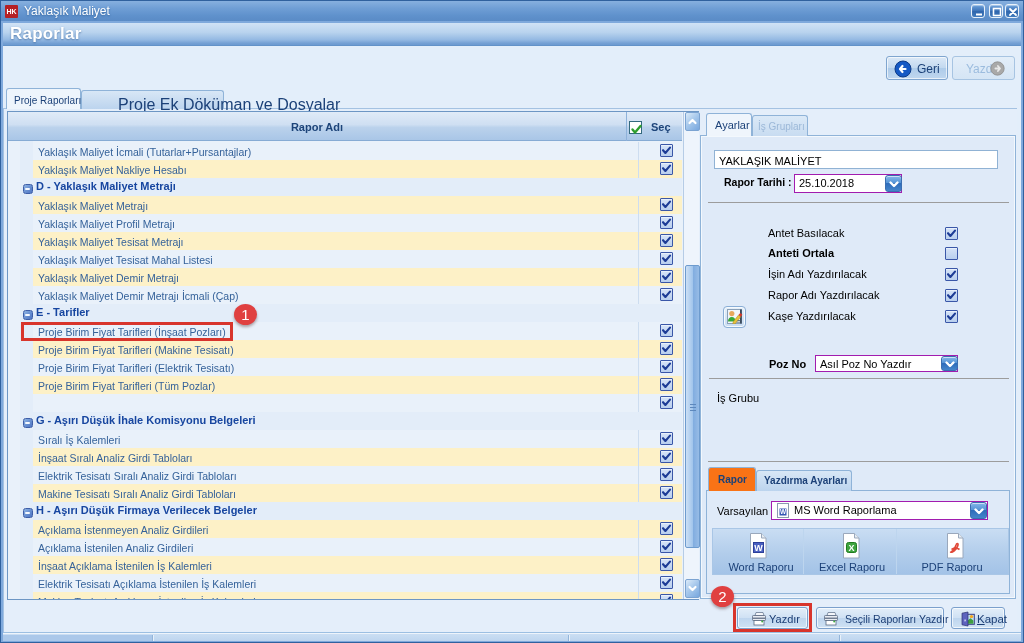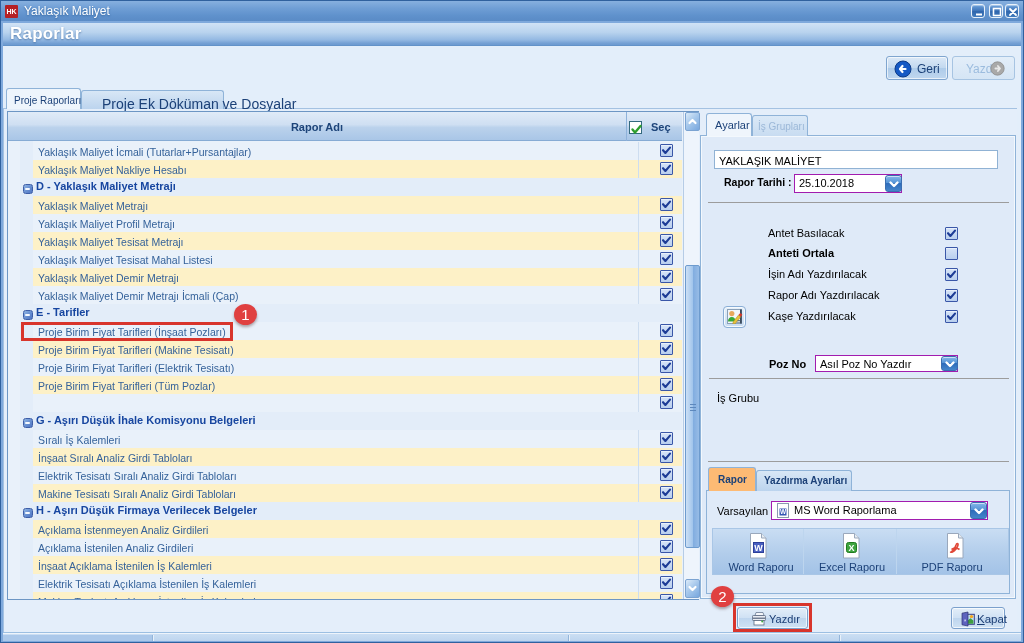--- a/index.html
+++ b/index.html
@@ -25,21 +25,21 @@
 #geri{left:886px;width:62px;border:1px solid #7fa5cf;background:linear-gradient(#dce9f7 0%,#c2d8ef 50%,#aecbe9 51%,#c0d7ef 100%);box-shadow:inset 0 0 0 1px rgba(255,255,255,.65);}
 #ileri{left:952px;width:63px;border:1px solid #a7c4e2;background:linear-gradient(#e3eef9 0%,#d5e5f5 100%);}
 #geri span{position:absolute;left:30px;top:5px;color:#1c4178;}
 #ileri span{position:absolute;left:13px;top:5px;color:#9cbcde;}
 
 
 .tab{position:absolute;font-size:11px;color:#1c4178;border:1px solid #8fb3d8;border-bottom:none;border-radius:3px 3px 0 0;white-space:nowrap;}
 #tabPR{left:6px;top:88px;width:75px;height:21px;background:#eef5fc;z-index:5;}
 #tabPR span{position:absolute;left:7px;top:6px;font-size:10px;}
 #tabPE{left:81px;top:90px;width:143px;height:19px;background:linear-gradient(#d8e7f6,#bcd4ee);}
-#tabPE span{position:absolute;left:20px;top:5px;font-size:14px;}
+#tabPE span{position:absolute;left:0;top:5px;font-size:16px;padding-left:36px;}
 #lpane{position:absolute;left:3px;top:108px;width:1014px;height:526px;border:1px solid #a4c2e2;border-bottom:none;border-right:none;background:#e4eefa;}
 
 
 #grid{position:absolute;left:7px;top:111px;width:692px;height:489px;border:1px solid #6d96c4;background:#e9f1fa;}
 #ghead{position:absolute;left:0;top:0;width:674px;height:29px;background:linear-gradient(#e0ebf8 0%,#cfdff2 45%,#bbd2ec 55%,#a9c6e7 100%);border-bottom:1px solid #86abd4;}
 #ghead .t1{position:absolute;left:0;top:9px;width:618px;text-align:center;font-size:11px;font-weight:bold;color:#1d4479;}
 #ghead .t2{position:absolute;left:643px;top:9px;font-size:11px;font-weight:bold;color:#1d4479;}
 #ghead .sep{position:absolute;left:618px;top:0;width:1px;height:29px;background:#8fb2da;}
 #hcb{position:absolute;left:621px;top:9px;width:13px;height:13px;background:#fff;border:1px solid #33697e;}
 .drow,.grow{position:absolute;left:12px;width:674px;height:32px;}
@@ -83,21 +83,21 @@
 .ckbox{position:absolute;left:945px;width:13px;height:13px;border:1px solid #3a57a8;border-radius:1px;background:linear-gradient(#d6e3f7,#b9cfee);box-shadow:inset 0 1px 0 #e8f0fb;}
 .ckbox svg{position:absolute;left:-1px;top:-1px;}
 
 #btn-stamp{position:absolute;left:723px;top:306px;width:23px;height:22px;border:1px solid #8aaed6;border-radius:4px;background:linear-gradient(#e6f0fa,#c8dcf2);box-shadow:inset 0 0 0 1px #f6fafd;}
 #lbl-pozno{position:absolute;left:769px;top:358px;font-size:11px;font-weight:bold;color:#000;}
 #cb-pozno{left:815px;top:355px;width:143px;height:17px;}
 #lbl-isgrubu{position:absolute;left:717px;top:392px;font-size:11px;color:#000;}
 #cb-isgrubu{left:774px;top:388px;width:220px;height:18px;}
 
 
-#tabRp{left:708px;top:467px;width:48px;height:24px;background:#fdba74;z-index:5;font-weight:bold;font-size:10px;}
+#tabRp{left:708px;top:467px;width:48px;height:24px;background:#f97316;z-index:5;font-weight:bold;font-size:10px;}
 #tabRp span{position:absolute;left:9px;top:6px;}
 #tabYA{left:756px;top:470px;width:96px;height:21px;background:linear-gradient(#d8e7f6,#bcd4ee);font-weight:bold;font-size:10px;}
 #tabYA span{position:absolute;left:7px;top:4px;}
 #rppane{position:absolute;left:706px;top:490px;width:304px;height:104px;border:1px solid #8fb3d8;background:#dfeaf8;}
 #lbl-vars{position:absolute;left:717px;top:505px;font-size:11px;color:#000;}
 #cb-vars{left:771px;top:501px;width:217px;height:19px;}
 #strip{position:absolute;left:712px;top:528px;width:297px;height:47px;background:linear-gradient(#c9ddf3 0%,#b2cdeb 55%,#a3c3e7 100%);border:1px solid #a9c6e6;}
 .stripsep{position:absolute;top:0;width:1px;height:45px;background:#bdd5ee;}
 .striplbl{position:absolute;top:32px;font-size:11px;color:#1c4178;text-align:center;}
 
@@ -521,20 +521,30 @@
 <div id="b-yazdir" class="botbtn">
       <svg class="ic" width="16" height="15" viewBox="0 0 16 15">
         <path d="M4 4.5 5 1.5h7l1 3z" fill="#f4f6fa" stroke="#6a7a92" stroke-width=".8"></path>
         <rect x="1.5" y="4.5" width="13" height="5" rx="0.8" fill="#e8ecf2" stroke="#5a6a82" stroke-width=".8"></rect>
         <path d="M2 7.2h12" stroke="#4a5a72" stroke-width="1.1"></path>
         <rect x="3" y="9.5" width="10" height="4.5" fill="#fff" stroke="#5a6a82" stroke-width=".8"></rect>
         <circle cx="11.2" cy="10.6" r="1" fill="#3fae3f"></circle>
       </svg>
       <span class="tx" style="left:31px;top:5px;">Yazdır</span>
     </div>
+<div id="b-secili" class="botbtn">
+      <svg class="ic" style="left:6px;" width="16" height="15" viewBox="0 0 16 15">
+        <path d="M4 4.5 5 1.5h7l1 3z" fill="#f4f6fa" stroke="#6a7a92" stroke-width=".8"></path>
+        <rect x="1.5" y="4.5" width="13" height="5" rx="0.8" fill="#e8ecf2" stroke="#5a6a82" stroke-width=".8"></rect>
+        <path d="M2 7.2h12" stroke="#4a5a72" stroke-width="1.1"></path>
+        <rect x="3" y="9.5" width="10" height="4.5" fill="#fff" stroke="#5a6a82" stroke-width=".8"></rect>
+        <circle cx="11.2" cy="10.6" r="1" fill="#3fae3f"></circle>
+      </svg>
+      <span class="tx" style="left:28px;top:5px;">Seçili Raporları Yazdır</span>
+    </div>
 <div id="b-kapat" class="botbtn">
       <svg class="ic" style="left:8px;" width="16" height="16" viewBox="0 0 16 16">
         <rect x="6.2" y="2.8" width="8.6" height="11" fill="#3a3f85"></rect>
         <rect x="7.4" y="3.8" width="6.4" height="9" fill="#bfe2f6"></rect>
         <circle cx="11.5" cy="5.6" r="1.7" fill="#f6a623"></circle>
         <path d="M7.4 12.8v-3l3-2.6 3 2.2v3.4z" fill="#3f9e3f"></path>
         <path d="M2 2.2 8 1v14L2 13.8z" fill="#5d63be" stroke="#2c3170" stroke-width=".7"></path>
         <path d="M4.5 8.6l1.2-.2v1.8l-1.2.2z" fill="#e8ecff"></path>
       </svg>
       <span class="tx" style="left:25px;top:5px;"><u>K</u>apat</span>

